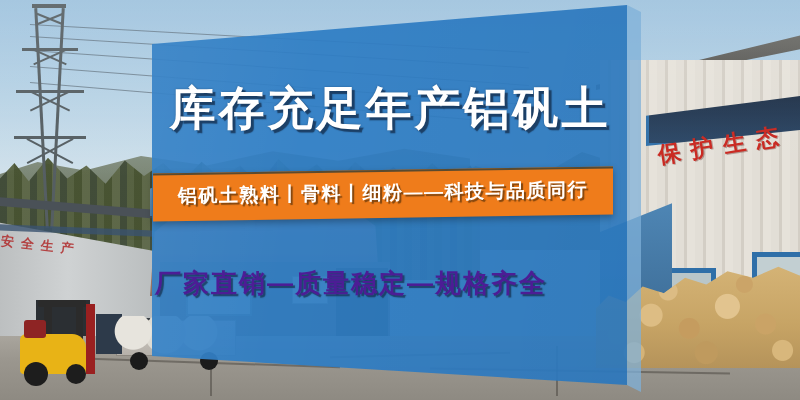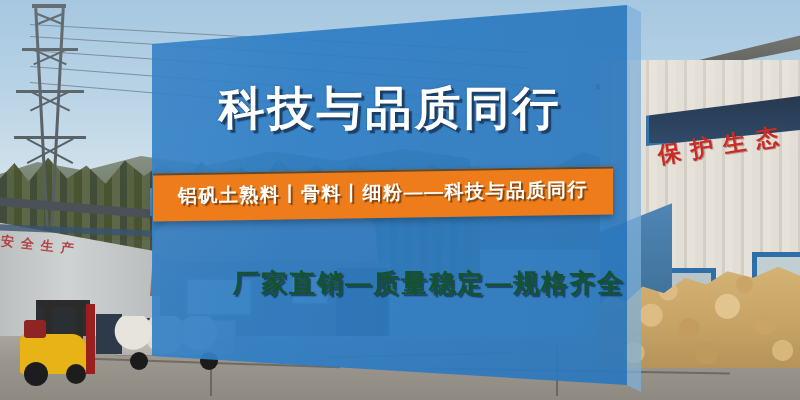--- a/index.html
+++ b/index.html
@@ -189,22 +189,22 @@
     transform:skewY(-0.9deg);
   }
   .ribbon-txt{
     position:absolute;left:153px;top:170px;width:460px;height:46px;
     display:flex;align-items:center;justify-content:center;
     color:#ffffff;font-size:19px;font-weight:bold;letter-spacing:1.5px;
     text-shadow:2px 2px 1px rgba(90,50,10,.75);
     transform:skewY(-0.9deg);white-space:nowrap;
   }
   .sub1{
-    position:absolute;left:155px;top:266px;width:470px;text-align:right;
-    color:#14532d;font-size:26px;font-weight:bold;letter-spacing:2px;
+    position:absolute;left:155px;top:266px;width:470px;text-align:left;
+    color:#4c1d95;font-size:26px;font-weight:bold;letter-spacing:2px;
     text-shadow:2px 2px 1px rgba(22,52,86,.8);white-space:nowrap;
   }
   .sub2{
     position:absolute;left:155px;top:306px;width:470px;text-align:center;
     color:#ffffff;font-size:26px;font-weight:bold;letter-spacing:2px;
     text-shadow:2px 2px 1px rgba(22,52,86,.8);white-space:nowrap;
   }
 </style>
 </head>
 <body>
@@ -296,21 +296,21 @@
     <div class="haze"></div>
   </div>
 
   <div class="panel-wrap">
     <div class="panel"></div>
     <div class="panel-edge"></div>
     <div class="panel-sheen"></div>
   </div>
 
   <div class="content">
-    <div class="title">科技与品质同行</div>
+    <div class="title">库存充足年产铝矾土</div>
 
     <div class="ribbon"></div>
     <div class="ribbon-txt">铝矾土熟料丨骨料丨细粉——科技与品质同行</div>
 
     <div class="sub1">厂家直销—质量稳定—规格齐全</div>
   </div>
 
 </div>
 
 </body></html>

